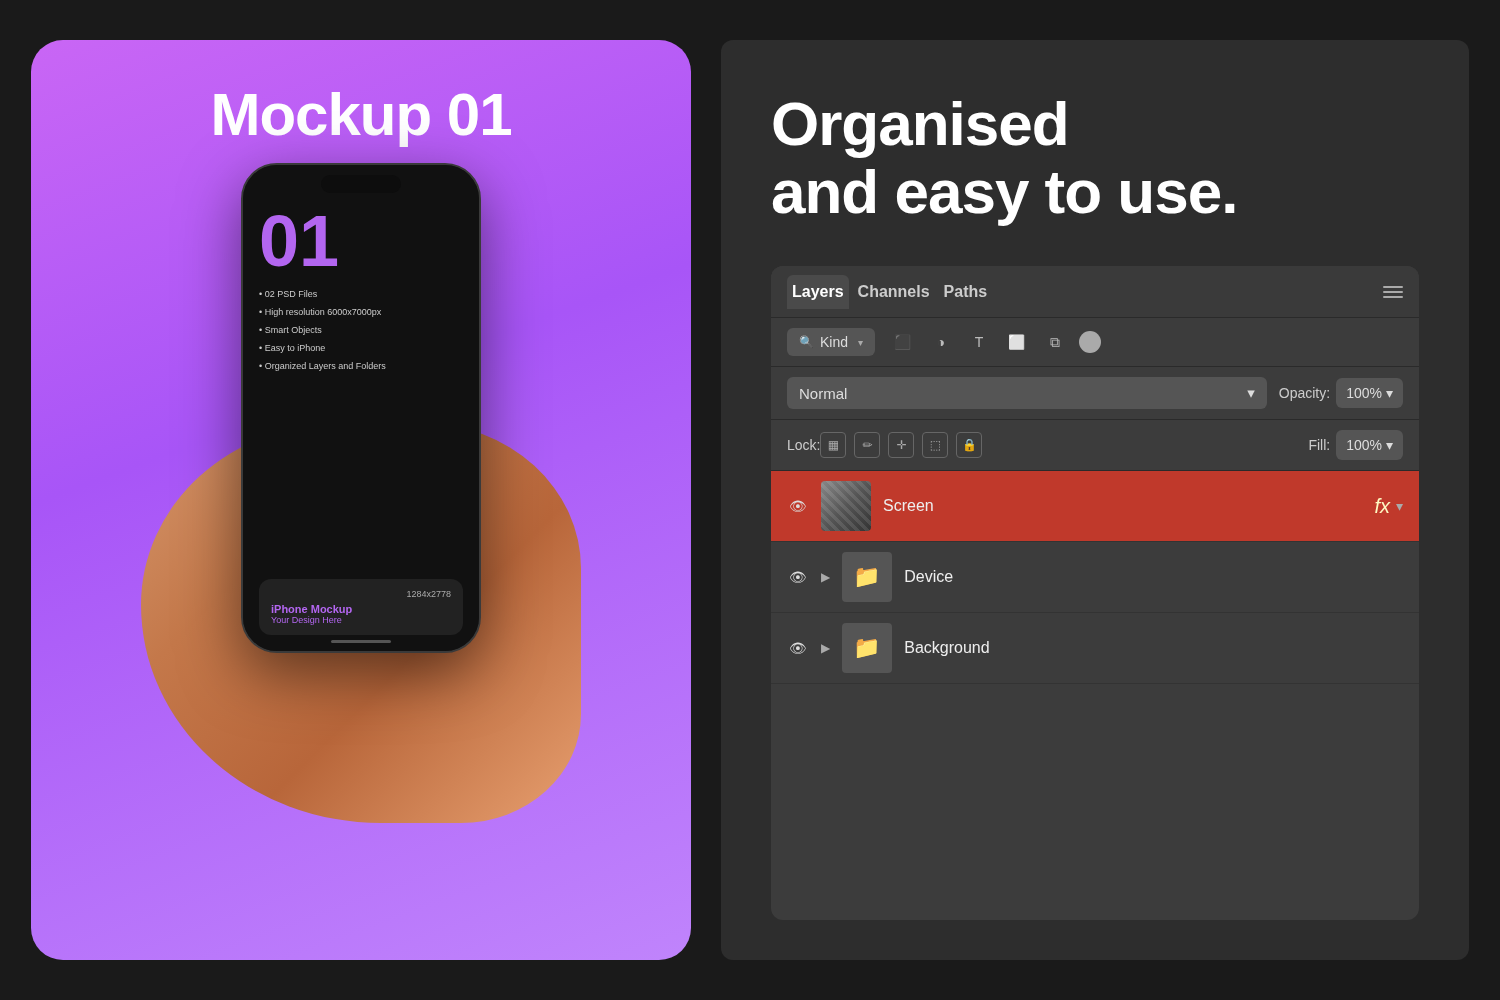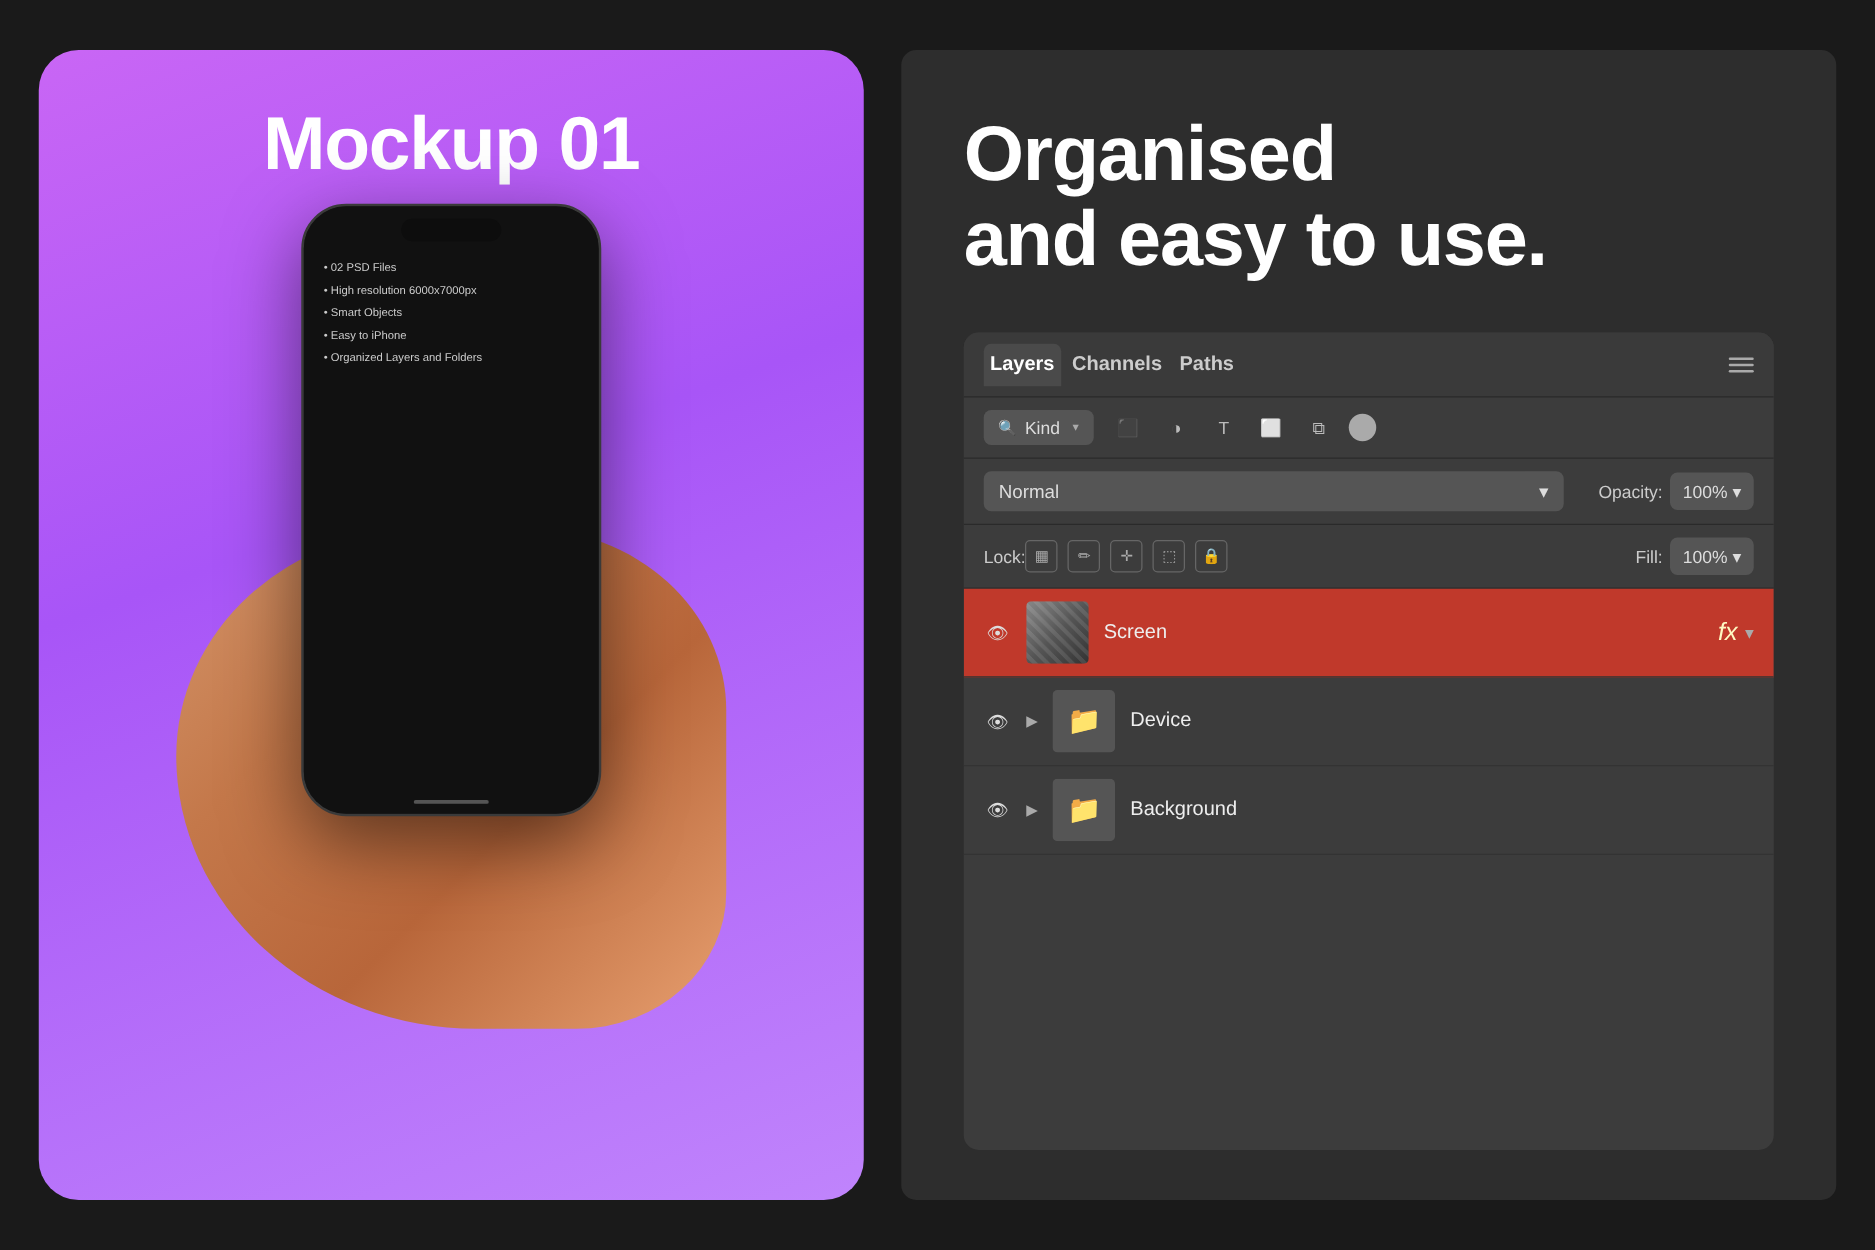--- a/index.html
+++ b/index.html
@@ -276,21 +276,21 @@
       border-radius: 50%;
       background: #aaa;
       cursor: pointer;
     }
 
     
     .ps-blend-row {
       display: flex;
       align-items: center;
       padding: 10px 16px;
-      gap: 28px;
+      gap: 12px;
       border-bottom: 1px solid #2a2a2a;
       justify-content: flex-end;
     }
 
     .ps-blend-select {
       flex: 1;
       background: #555;
       border-radius: 6px;
       padding: 7px 12px;
       font-size: 15px;
@@ -480,27 +480,33 @@
 <div class="left-panel">
   <div class="mockup-title">Mockup 01</div>
 
   <div class="phone-container">
 
     <div class="hand-bg"></div>
 
     <div class="phone-body">
       <div class="phone-notch"></div>
       <div class="phone-screen">
+        <div class="phone-number">01</div>
         <div class="phone-features">
             <div>02 PSD Files</div>
             <div>High resolution 6000x7000px</div>
             <div>Smart Objects</div>
             <div>Easy to iPhone</div>
             <div>Organized Layers and Folders</div>
           </div>
+        <div class="phone-info-box">
+          <div class="phone-resolution">1284x2778</div>
+          <div class="phone-brand">iPhone Mockup</div>
+          <div class="phone-sub">Your Design Here</div>
+        </div>
       </div>
       <div class="phone-home-bar"></div>
     </div>
   </div>
 </div>
 
 <div class="right-panel">
   <div class="right-title">
     Organised<br>and easy to use.
   </div>

